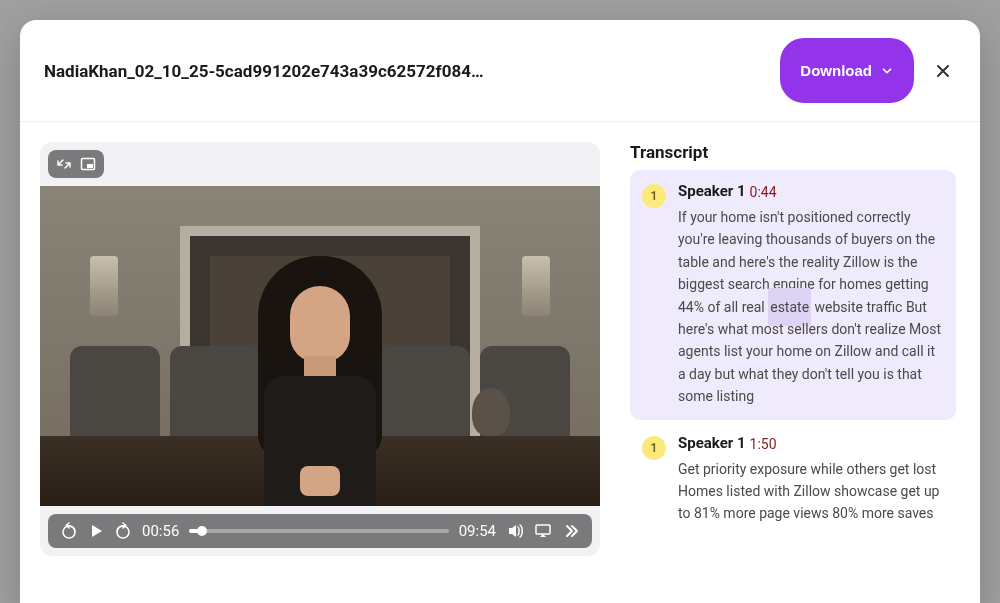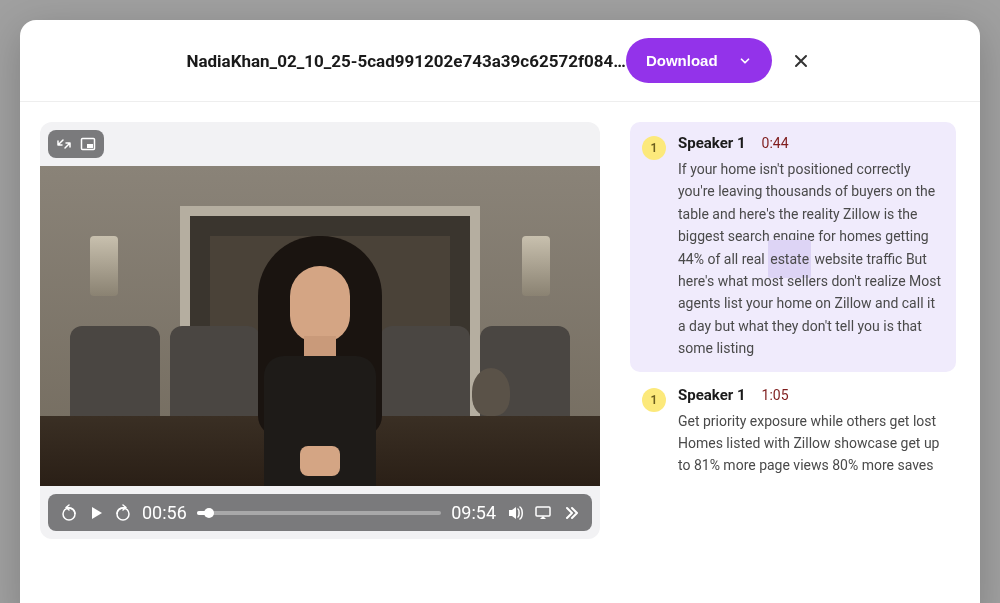--- a/index.html
+++ b/index.html
@@ -1,21 +1,21 @@
 <!DOCTYPE html>
 <html><head>
 <meta charset="utf-8">
 <style>
 *{margin:0;padding:0;box-sizing:border-box}
 body{font-family:-apple-system,BlinkMacSystemFont,'Segoe UI',Roboto,sans-serif;background:#a0a0a0;display:flex;align-items:center;justify-content:center;min-height:100vh;padding:20px}
 .modal{background:#fff;border-radius:16px;width:1000px;height:603px;display:flex;flex-direction:column;overflow:hidden;box-shadow:0 10px 40px rgba(0,0,0,.2)}
-.header{display:flex;align-items:center;justify-content:center;padding:18px 24px;border-bottom:1px solid #eee}
+.header{display:flex;align-items:center;justify-content:space-between;padding:18px 24px;border-bottom:1px solid #eee}
 .title{font-size:17px;font-weight:700;color:#1a1a1a;white-space:nowrap;overflow:hidden;text-overflow:ellipsis;max-width:520px}
 .header-actions{display:flex;align-items:center;gap:16px}
-.download-btn{background:#9333ea;color:#fff;border:none;border-radius:24px;padding:14px 20px;font-size:15px;font-weight:600;display:flex;align-items:center;gap:20px;cursor:pointer}
+.download-btn{background:#9333ea;color:#fff;border:none;border-radius:24px;padding:24px 20px;font-size:15px;font-weight:600;display:flex;align-items:center;gap:8px;cursor:pointer}
 .download-btn svg{width:14px;height:14px}
 .close-btn{background:none;border:none;cursor:pointer;padding:4px;color:#333}
 .close-btn svg{display:block}
 .body{display:flex;flex:1;overflow:hidden}
 .video-pane{width:600px;padding:20px;display:flex;flex-direction:column;gap:0}
 .video-container{background:#f2f2f4;border-radius:12px;overflow:hidden;position:relative;display:flex;flex-direction:column}
 .video-top-controls{display:flex;gap:0;padding:8px}
 .ctrl-btn-group{background:#7a7a7c;border-radius:8px;display:flex;padding:6px 8px;gap:8px}
 .ctrl-btn-group svg{color:#fff;display:block}
 .video-frame{position:relative;background:#6b6558;height:320px;overflow:hidden}
@@ -31,36 +31,36 @@
 .chair.c1{left:30px}
 .chair.c2{left:130px}
 .chair.c3{right:130px}
 .chair.c4{right:30px}
 .person{position:absolute;left:50%;transform:translateX(-50%);bottom:0;width:180px;height:250px}
 .person .hair{position:absolute;top:0;left:28px;width:124px;height:200px;background:#1a1410;border-radius:60px 60px 20px 20px}
 .person .face{position:absolute;top:30px;left:60px;width:60px;height:76px;background:#d4a584;border-radius:30px 30px 26px 26px}
 .person .neck{position:absolute;top:100px;left:74px;width:32px;height:28px;background:#c99a7a}
 .person .body{position:absolute;top:120px;left:34px;width:112px;height:130px;background:#1e1b18;border-radius:20px 20px 0 0}
 .person .hands{position:absolute;bottom:10px;left:70px;width:40px;height:30px;background:#d4a584;border-radius:8px}
-.video-controls{background:#7a7a7c;margin:8px;border-radius:8px;display:flex;align-items:center;padding:8px 12px;gap:10px;color:#fff;font-size:18px}
+.video-controls{background:#7a7a7c;margin:8px;border-radius:8px;display:flex;align-items:center;padding:8px 12px;gap:10px;color:#fff;font-size:15px}
 .vc-icon{color:#fff;display:flex;cursor:pointer}
 .vc-time{font-variant-numeric:tabular-nums}
 .vc-progress{flex:1;height:4px;background:rgba(255,255,255,.35);border-radius:2px;position:relative}
 .vc-progress-fill{position:absolute;left:0;top:0;height:100%;width:5%;background:#fff;border-radius:2px}
 .vc-thumb{position:absolute;left:5%;top:50%;transform:translate(-50%,-50%);width:10px;height:10px;background:#fff;border-radius:50%}
 .transcript-pane{flex:1;padding:20px 24px 0 10px;display:flex;flex-direction:column;overflow:hidden}
 .transcript-title{font-size:17px;font-weight:700;color:#1a1a1a;margin-bottom:8px}
 .transcript-list{flex:1;overflow-y:auto;padding-bottom:20px}
 .transcript-list::-webkit-scrollbar{width:0}
 .entry{display:flex;gap:12px;padding:12px;border-radius:10px;margin-bottom:2px}
 .entry.active{background:#f0ebfc}
 .entry.partial-top .etext{color:#555}
 .avatar{width:24px;height:24px;border-radius:50%;background:#fce97b;display:flex;align-items:center;justify-content:center;font-size:12px;font-weight:600;color:#6b5e1e;flex-shrink:0;margin-top:2px}
 .entry-content{flex:1}
-.entry-header{display:flex;gap:16px;align-items:center;margin-bottom:6px}
+.entry-header{display:flex;gap:4px;align-items:flex-end;margin-bottom:6px}
 .speaker{font-size:15px;font-weight:700;color:#1a1a1a}
 .timestamp{font-size:14px;color:#7f1d1d}
 .etext{font-size:14px;color:#4a4a4a;line-height:1.6}
 .highlight{background:#ddd4f5;padding:11px 2px;border-radius:2px}
 </style>
 </head>
 <body>
 
 <div class="modal">
   <div class="header">
@@ -158,40 +158,41 @@
           <span class="vc-icon">
             <svg width="18" height="18" viewBox="0 0 18 18" fill="none">
                 <path d="M5 4l5 5-5 5M10 4l5 5-5 5" stroke="currentColor" stroke-width="2" stroke-linecap="round" stroke-linejoin="round"></path>
               </svg>
           </span>
         </div>
       </div>
     </div>
 
     <div class="transcript-pane">
+      <div class="transcript-title">Transcript</div>
       <div class="transcript-list">
 
 
         <div class="entry active">
           <div class="avatar">1</div>
           <div class="entry-content">
             <div class="entry-header">
               <span class="speaker">Speaker 1</span>
               <span class="timestamp">0:44</span>
             </div>
             <div class="etext"><span>If your home isn't positioned correctly you're leaving thousands of buyers on the table and here's the reality Zillow is the biggest search engine for homes getting 44% of all real </span><span class="highlight">estate</span><span> website traffic But here's what most sellers don't realize Most agents list your home on Zillow and call it a day but what they don't tell you is that some listing</span></div>
           </div>
         </div>
 
         <div class="entry">
           <div class="avatar">1</div>
           <div class="entry-content">
             <div class="entry-header">
               <span class="speaker">Speaker 1</span>
-              <span class="timestamp">1:05</span>
+              <span class="timestamp">1:50</span>
             </div>
             <div class="etext">Get priority exposure while others get lost Homes listed with Zillow showcase get up to 81% more page views 80% more saves</div>
           </div>
         </div>
 
       </div>
     </div>
   </div>
 </div>
 

